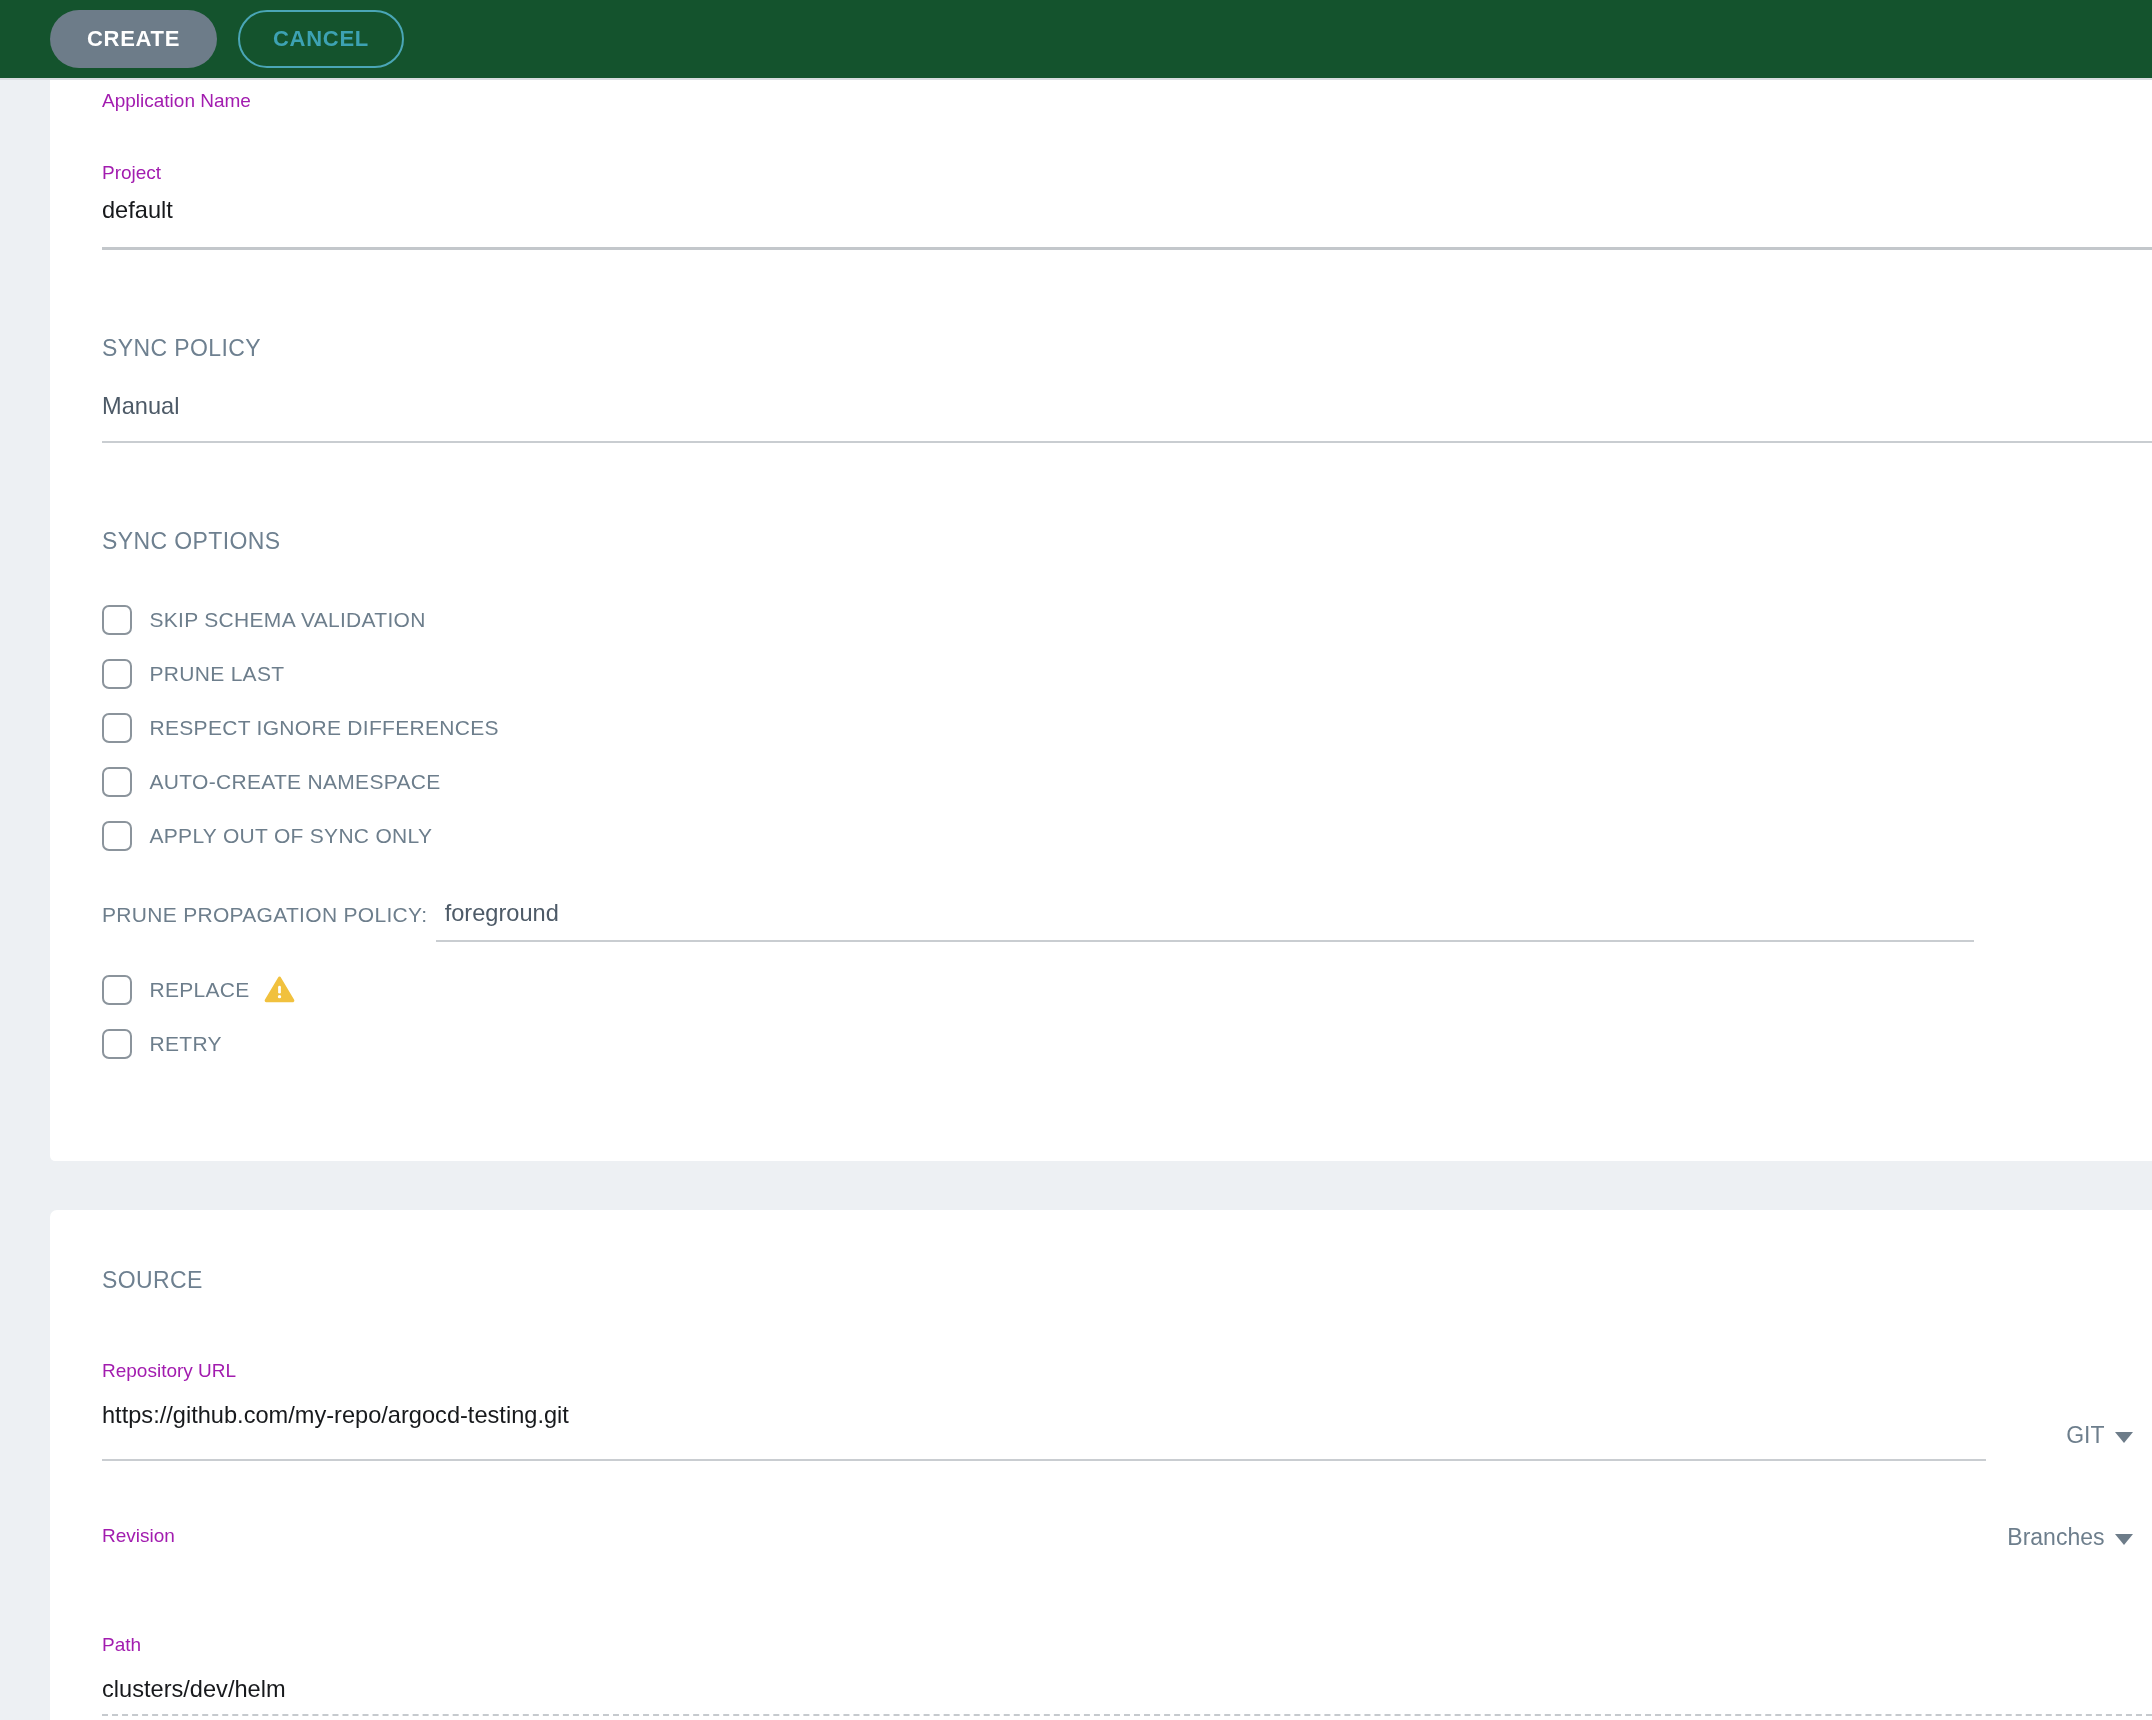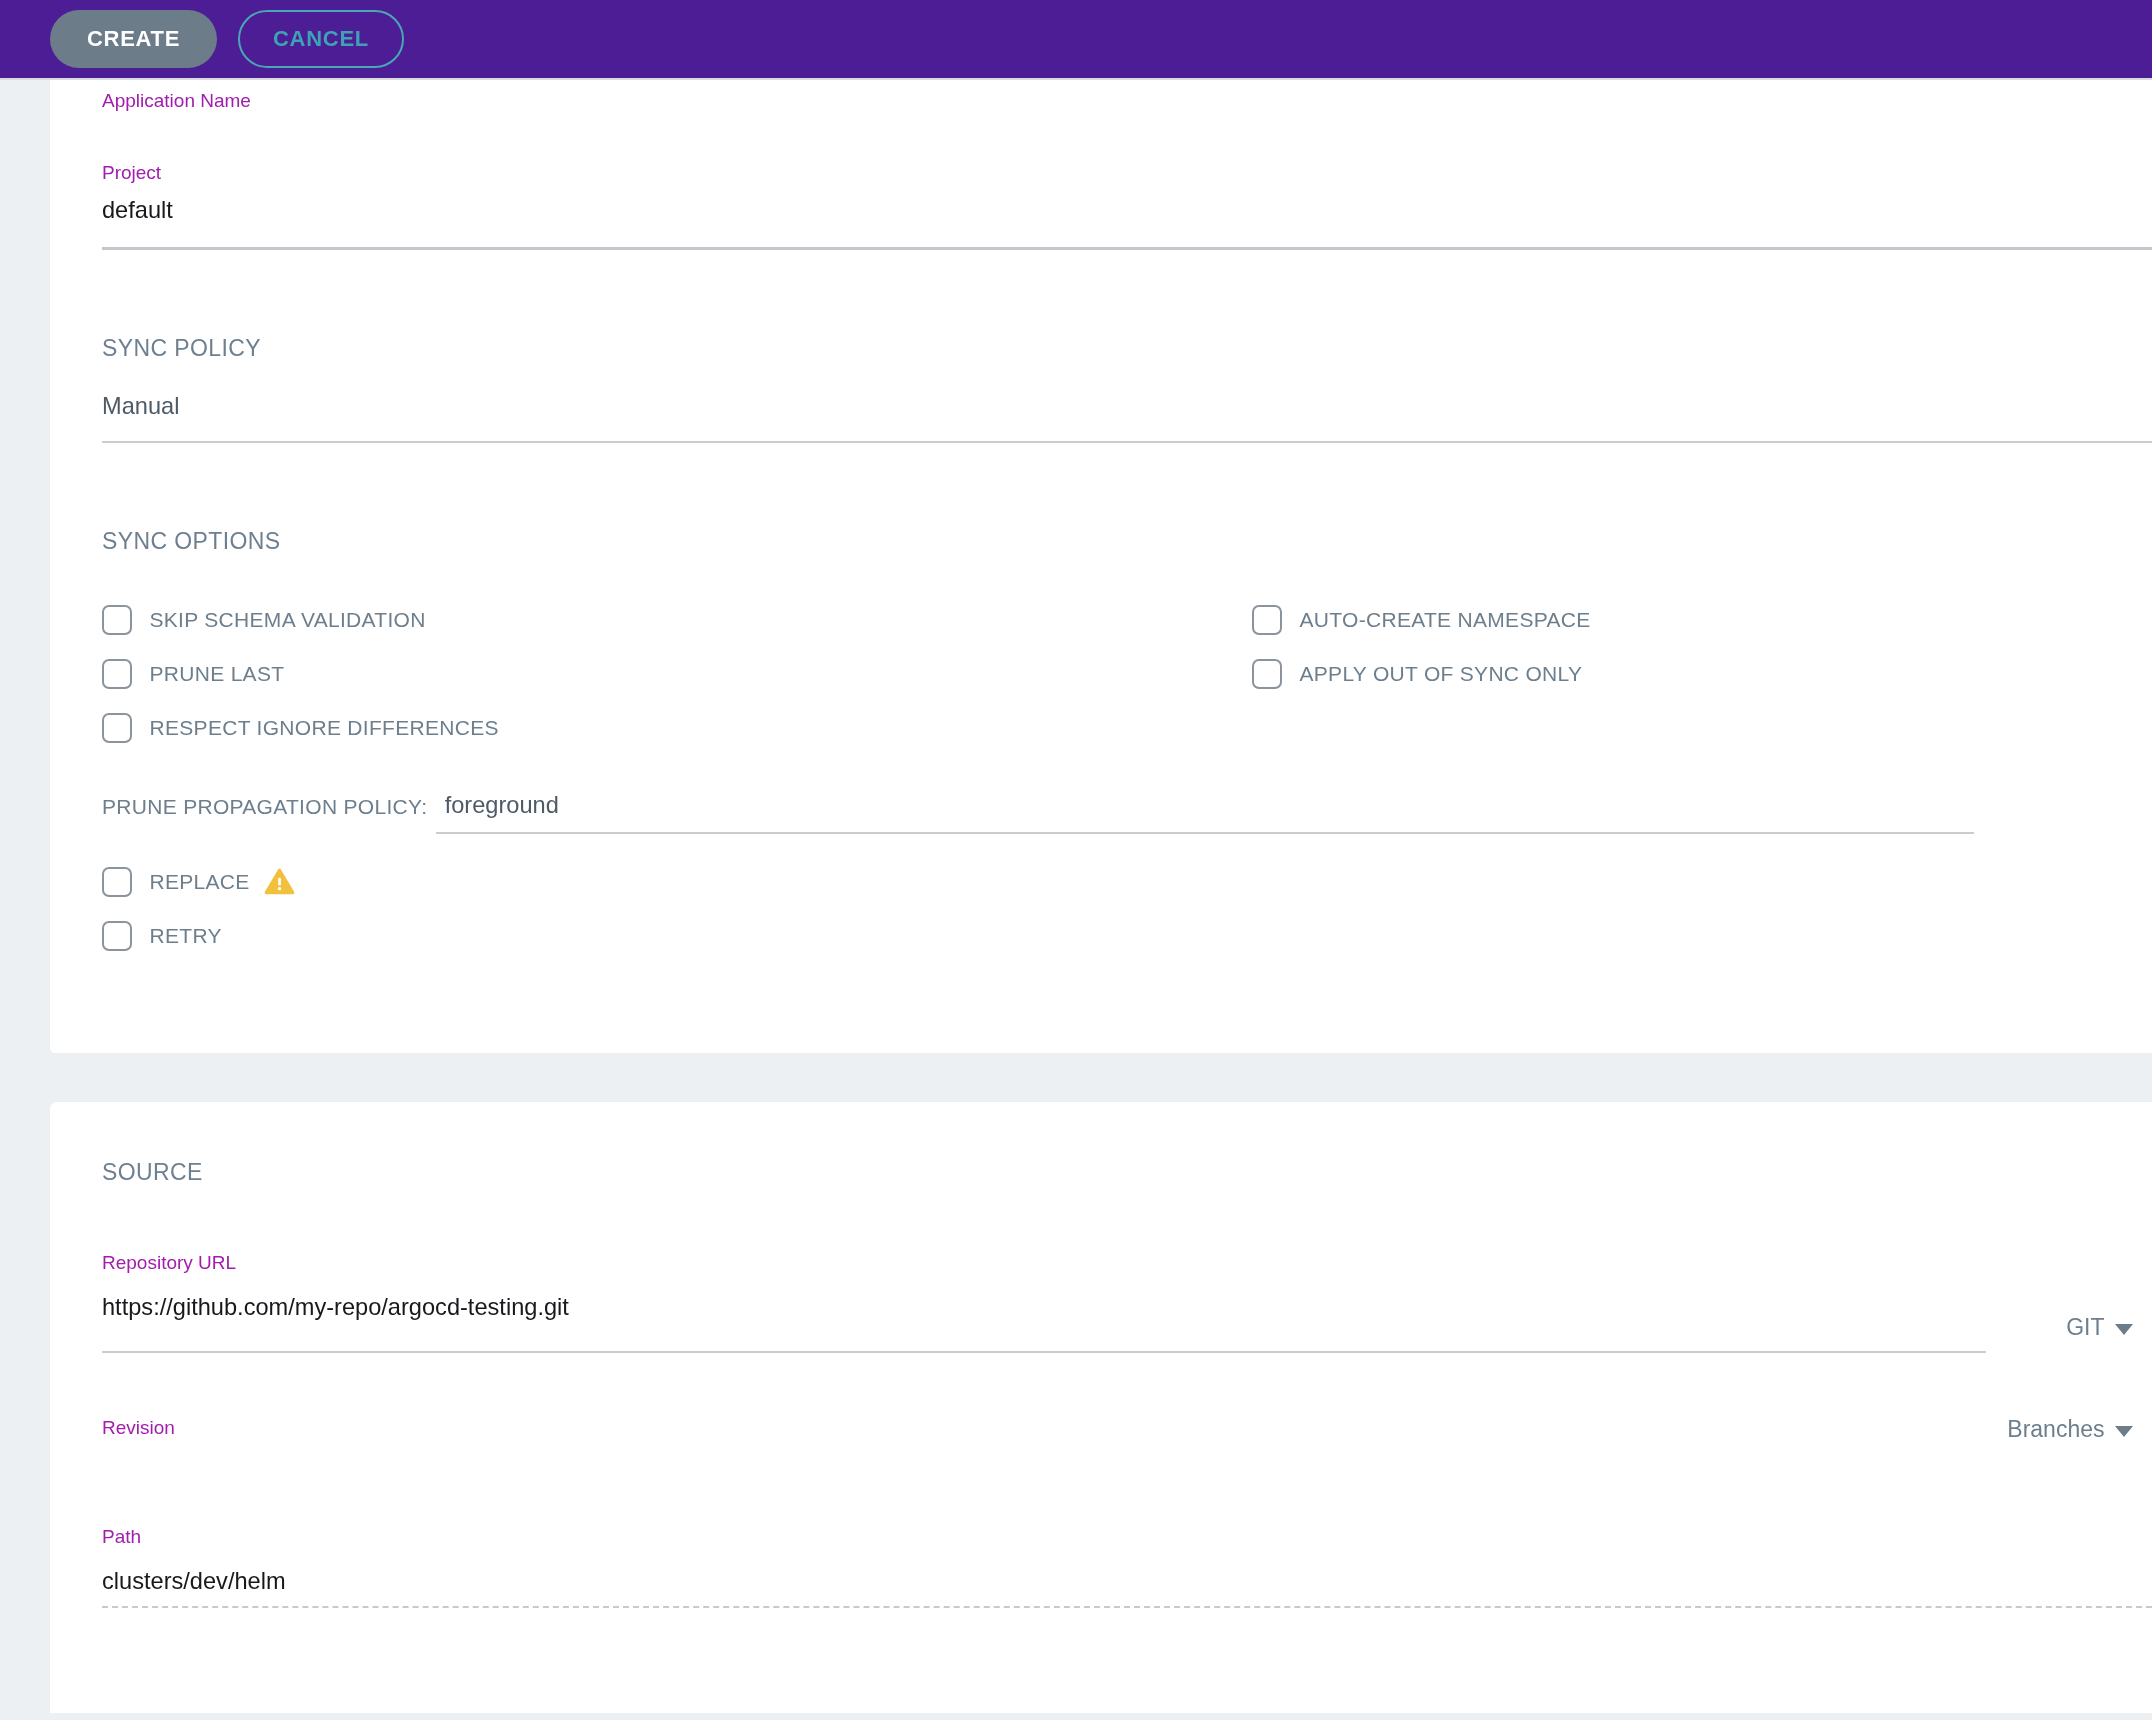--- a/index.html
+++ b/index.html
@@ -8,21 +8,21 @@
     background: #edf0f3;
     font-family: "Liberation Sans", "DejaVu Sans", sans-serif;
     overflow: hidden;
   }
 
   
   .topbar {
     height: 80px;
     display: flex; align-items: center;
     padding-left: 50px; gap: 21px;
-    background: #4c1d95;
+    background: #14532d;
     border-bottom: 2.6px solid #d8dcdf;
   }
   .btn { border: none; cursor: pointer; font-family: inherit;
          font-size: 22px; font-weight: bold; letter-spacing: 0.7px;
          height: 58px; border-radius: 30px; }
   .btn-create { background: #6d7c89; color: #ffffff; padding: 0 37px; }
   .btn-cancel { background: transparent; color: #3da2b3;
                 border: 2.6px solid #4aa6b6; padding: 0 33px; }
 
   
@@ -45,21 +45,21 @@
 
   .sheading { font-size: 23px; color: #6e8090; letter-spacing: 0.4px; line-height: 28px; }
   .mt96 { margin-top: 84px; }
   .fselect {
     font-size: 23.6px; color: #4d5a67; line-height: 28px;
     margin-top: 30px; padding-bottom: 21px;
     border-bottom: 2.6px solid #c9cdd1; cursor: pointer;
   }
 
   
-  .chk-cols { display: flex; margin-top: 38px; }
+  .chk-cols { display: flex; margin-top: 38px; flex-direction: column; }
   .chk-col.left { width: 1150px; }
   .chk-row { display: flex; align-items: center; height: 54px; }
   .chk-box {
     display: inline-block; width: 30px; height: 30px;
     border: 2.6px solid #8b949c; border-radius: 7px; background: #fff;
     cursor: pointer; flex: none;
   }
   .chk-label { margin-left: 17.5px; font-size: 21px; color: #6d7e8c; letter-spacing: 0.3px; }
 
   .prune-row { display: flex; align-items: flex-start; margin-top: 37px; margin-right: 178px; }

